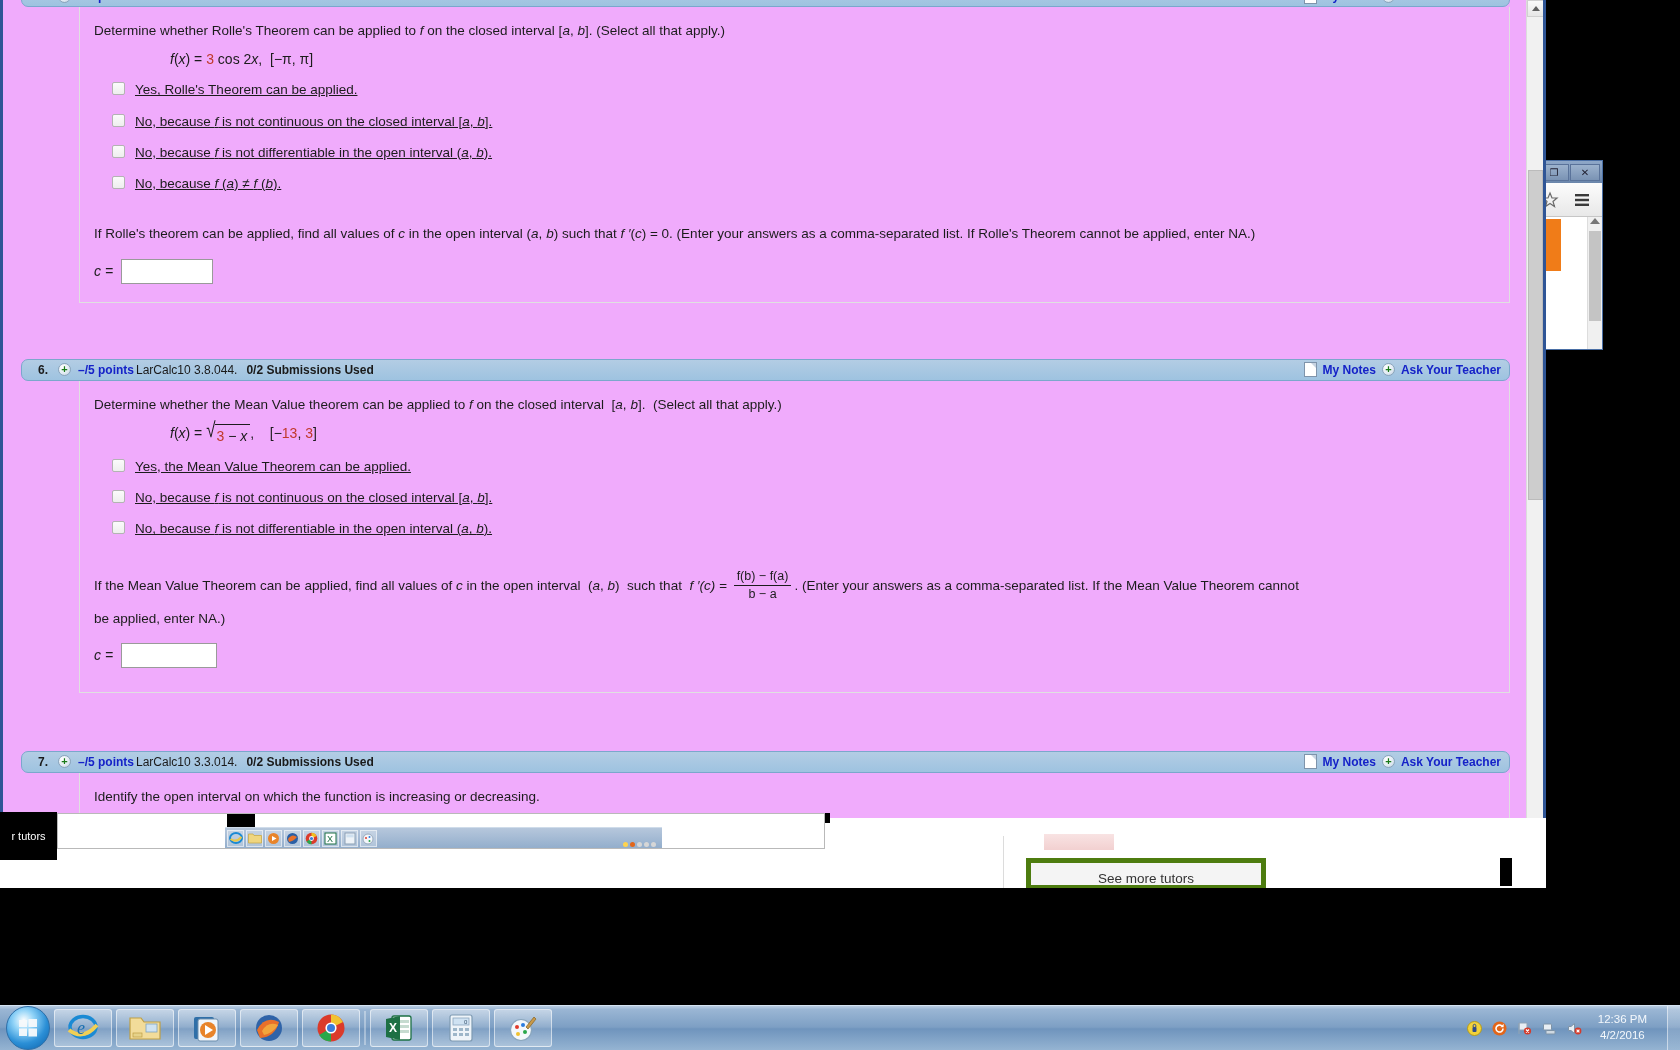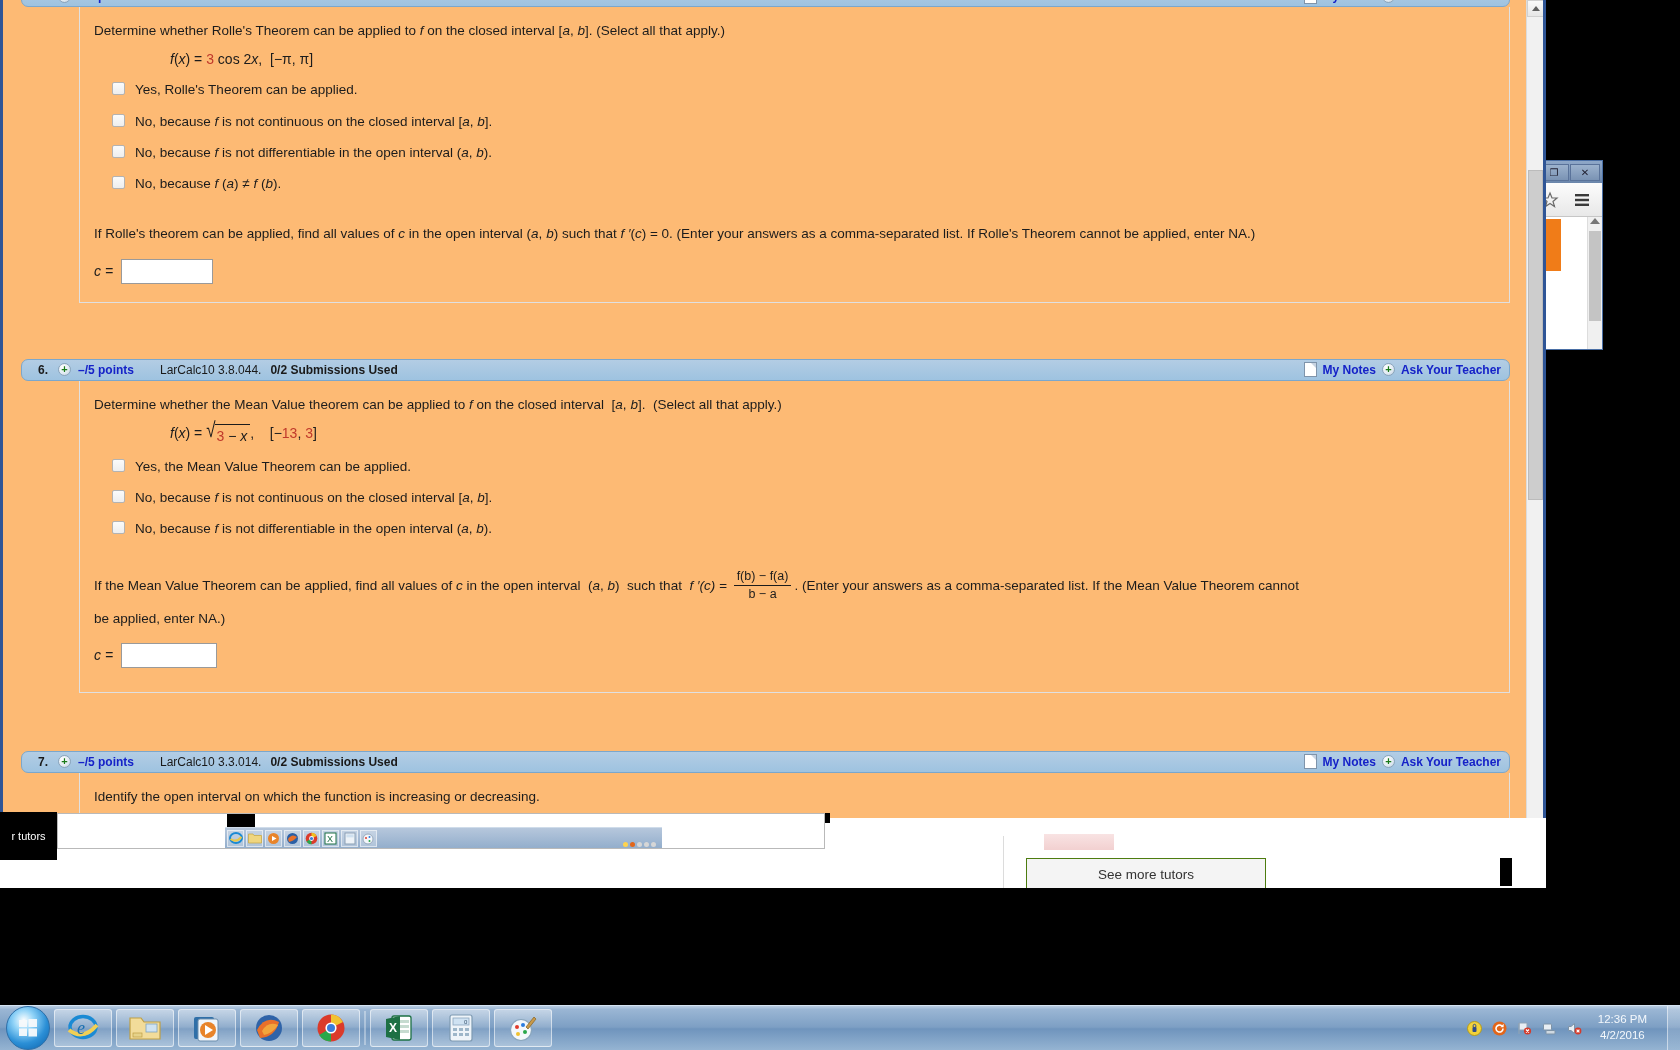--- a/index.html
+++ b/index.html
@@ -69,21 +69,21 @@
   
   #mainwin{
     position:absolute; left:0px; top:0px; width:1546px; height:888px;
     border:3px solid #2f5596;
     border-top:none;
     background:#fff;
     overflow:hidden;
   }
   #page{
     position:absolute; left:0; top:0; right:17px; bottom:0;
-    background:#fdba74; overflow:hidden;
+    background:#f0abfc; overflow:hidden;
   }
 
   
   #page-scrollbar{
     position:absolute; right:0; top:0; width:17px; bottom:0;
     background:#f1f1f1; border-left:1px solid #dcdcdc;
   }
   #page-scrollbar .sb-up, #page-scrollbar .sb-down{
     position:absolute; left:0; width:17px; height:17px;
     background:linear-gradient(to bottom,#fafafa,#e6e6e6);
@@ -115,21 +115,21 @@
   .qnum{ font-weight:bold; width:28px; text-align:right; padding-right:10px; font-size:12px;}
   .plusicon{
     width:13px;height:13px;border-radius:50%;
     background:radial-gradient(circle at 35% 30%,#ffffff,#dfe9f2 60%,#b9c9d8);
     border:1px solid #8aa4bb;
     color:#1a7a1a; font-size:11px; font-weight:bold;
     line-height:11px; text-align:center;
     margin-right:7px;
     flex:0 0 auto;
   }
-  .pts{ color:#1522c8; font-weight:bold; margin-right:26px; font-size:12px;}
+  .pts{ color:#1522c8; font-weight:bold; margin-right:2px; font-size:12px;}
   .qref{ color:#1a1a1a; margin-right:9px; font-size:12px;}
   .subs{ font-weight:bold; color:#1a1a1a; font-size:12px;}
   .qhead-right{
     margin-left:auto; display:flex; align-items:center; gap:6px;
   }
   .notes-icon{
     width:13px;height:15px;background:#fff;border:1px solid #7f94ab;
     position:relative;
   }
   .notes-icon:after{
@@ -171,20 +171,21 @@
   .sqrt .rad-body{
     border-top:1.2px solid #1c1c1c;
     padding:1px 3px 0 2px;
   }
 
   .choices{ margin:6px 0 0 18px; }
   .choice{
     display:flex; align-items:flex-start; gap:10px;
     margin:0 0 11px 0;
     font-size:13.5px;
+    text-decoration:underline;
   }
   .cbox{
     width:13px;height:13px; flex:0 0 auto; margin-top:2px;
     background:linear-gradient(to bottom,#fbfbfb,#eeeeee);
     border:1px solid #b3b3b3; border-radius:2px;
     cursor:pointer;
   }
 
   .followup{ margin-top:30px; }
   .answerline{ display:flex; align-items:center; gap:8px; margin-top:14px; }
@@ -210,21 +211,21 @@
     position:absolute; left:0; top:818px; width:1546px; height:70px;
     background:#fff;
     overflow:hidden;
   }
   .tutor-panel{
     position:absolute; left:1003px; top:18px; width:282px; height:52px;
     border-left:1px solid #dcdcdc;
   }
   .tutor-btn{
     position:absolute; left:22px; top:22px; width:240px; height:32px;
-    background:#f4f4f4; border:1px solid #4d7c0f;
+    background:#f4f4f4; border:5px solid #4d7c0f;
     text-align:center; font-size:13.5px; color:#333; line-height:31px;
   }
   .tutor-thumb{
     position:absolute; left:40px; top:-2px; width:70px; height:16px;
     background:linear-gradient(to bottom,#f7dede,#f0c8c8);
     opacity:.85;
   }
 
   
   #thumbwin{

